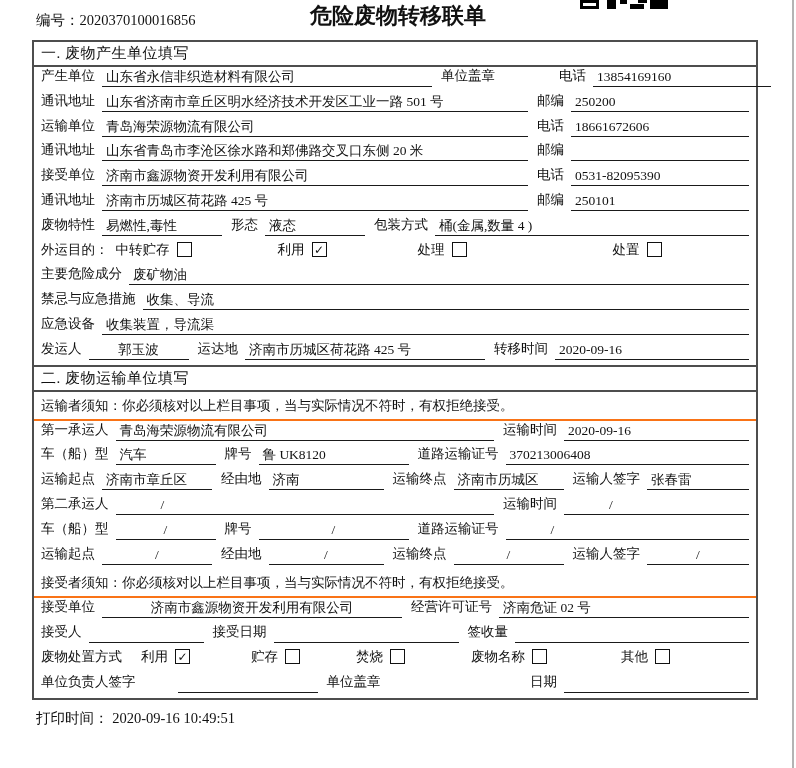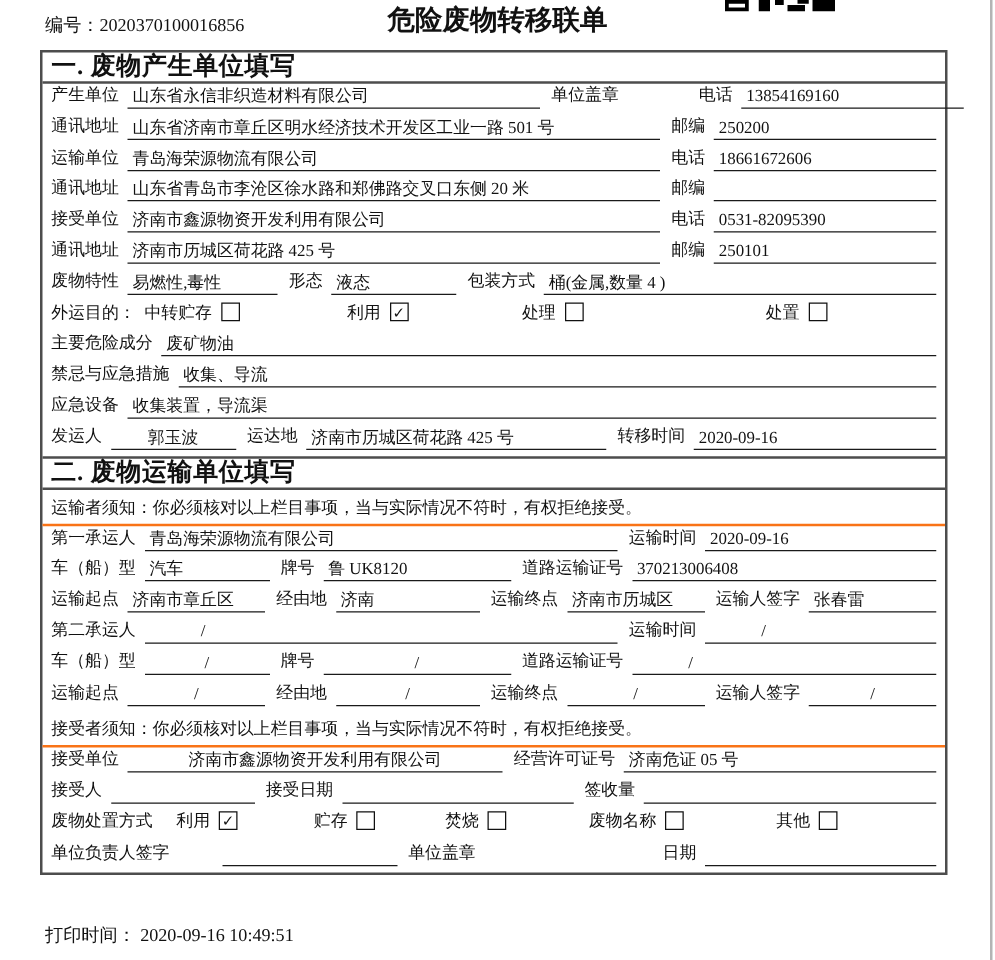--- a/index.html
+++ b/index.html
@@ -11,42 +11,42 @@
   .page-edge{position:absolute;top:0;right:2px;width:2px;height:768px;background:#b4b4b4}
   
   .hdr{position:relative;height:38px}
   .serial{position:absolute;left:36px;top:11px;font-size:14.5px;white-space:nowrap}
   .doc-title{position:absolute;left:0;right:0;top:1px;text-align:center;font-size:22px;font-weight:bold}
   .qr{position:absolute;left:580px;top:0;width:95px;height:9px}
   .qr div{position:absolute;background:#000}
   
   .tbl{position:absolute;left:32px;top:40px;width:726px;box-sizing:border-box;
        border:2px solid #4d4d4d;background:#fff}
-  .sec-h{font-weight:bold;font-size:20px;height:21px;line-height:21px;
+  .sec-h{font-weight:normal;font-size:15px;height:21px;line-height:21px;
          padding:1px 7px;border-bottom:2px solid #4d4d4d;letter-spacing:.5px}
   .sec-h.mid{border-top:2px solid #4d4d4d}
   .note{height:27px;line-height:27px;padding:0 7px;border-bottom:2px solid #f97316;white-space:nowrap}
   .row{display:flex;align-items:flex-start;height:24.8px;padding:0 7px;box-sizing:border-box}
   .lb{white-space:nowrap;margin-right:7px;flex:0 0 auto}
   .u{border-bottom:1px solid #1a1a1a;height:20px;line-height:19px;margin-right:9px;
      padding:0 4px;box-sizing:border-box;white-space:nowrap;overflow:hidden;flex:0 0 auto}
   .u:last-child{margin-right:0}
   .fill{flex:1 1 auto;min-width:40px}
   .sp{flex:1 1 auto}
   .ctr{text-align:center}
   .ind{padding-left:45px}
   .w100{width:100px}.w110{width:110px}.w115{width:115px}.w120{width:120px}
   .w140{width:140px}.w150{width:150px}.w160{width:160px}.w170{width:170px}
   .w178{width:178px}.w185{width:185px}.w240{width:240px}.w300{width:300px}.w330{width:330px}
   .seal{width:118px;white-space:nowrap;flex:0 0 auto}
   .opt{display:flex;align-items:center;flex:0 0 auto;white-space:nowrap}
   .cb{display:inline-flex;align-items:center;justify-content:center;width:13px;height:13px;
       border:1.6px solid #111;margin-left:7px;font-size:12px;font-weight:bold;line-height:1;
       font-family:"DejaVu Sans",sans-serif}
-  .footer{position:absolute;left:36px;top:739px;font-size:14.5px;white-space:nowrap}
+  .footer{position:absolute;left:36px;top:709px;font-size:14.5px;white-space:nowrap}
 </style>
 </head>
 <body>
 
 <div class="page-edge"></div>
 
 <div class="hdr">
   <div class="serial"><span>编号：</span><span>2020370100016856</span></div>
   <div class="doc-title">危险废物转移联单</div>
   <div class="qr">
@@ -217,21 +217,21 @@
     <span class="lb">运输人签字</span>
     <span class="u fill ctr">/</span>
   </div>
 
   <div class="note">接受者须知：你必须核对以上栏目事项，当与实际情况不符时，有权拒绝接受。</div>
 
   <div class="row">
     <span class="lb">接受单位</span>
     <span class="u w300 ctr">济南市鑫源物资开发利用有限公司</span>
     <span class="lb">经营许可证号</span>
-    <span class="u fill">济南危证 05 号</span>
+    <span class="u fill">济南危证 02 号</span>
   </div>
 
   <div class="row">
     <span class="lb">接受人</span>
     <span class="u w115"></span>
     <span class="lb">接受日期</span>
     <span class="u w185"></span>
     <span class="lb">签收量</span>
     <span class="u fill"></span>
   </div>

